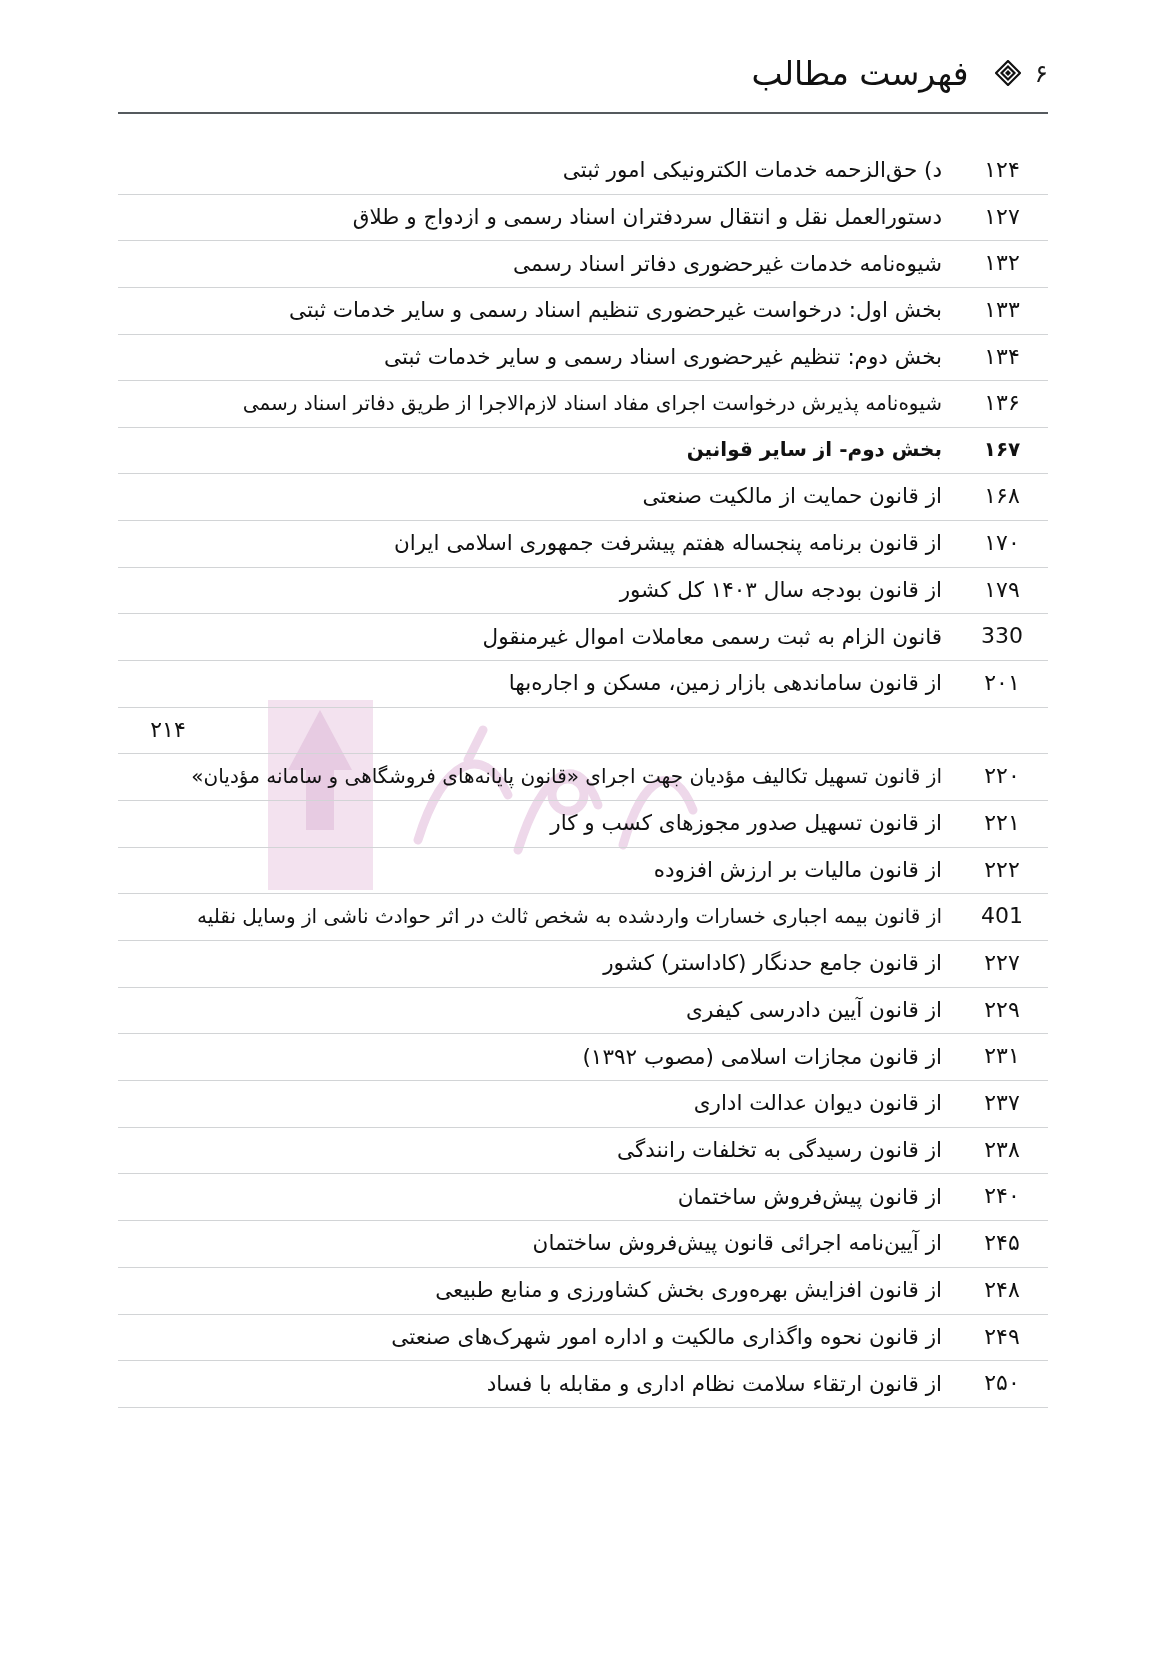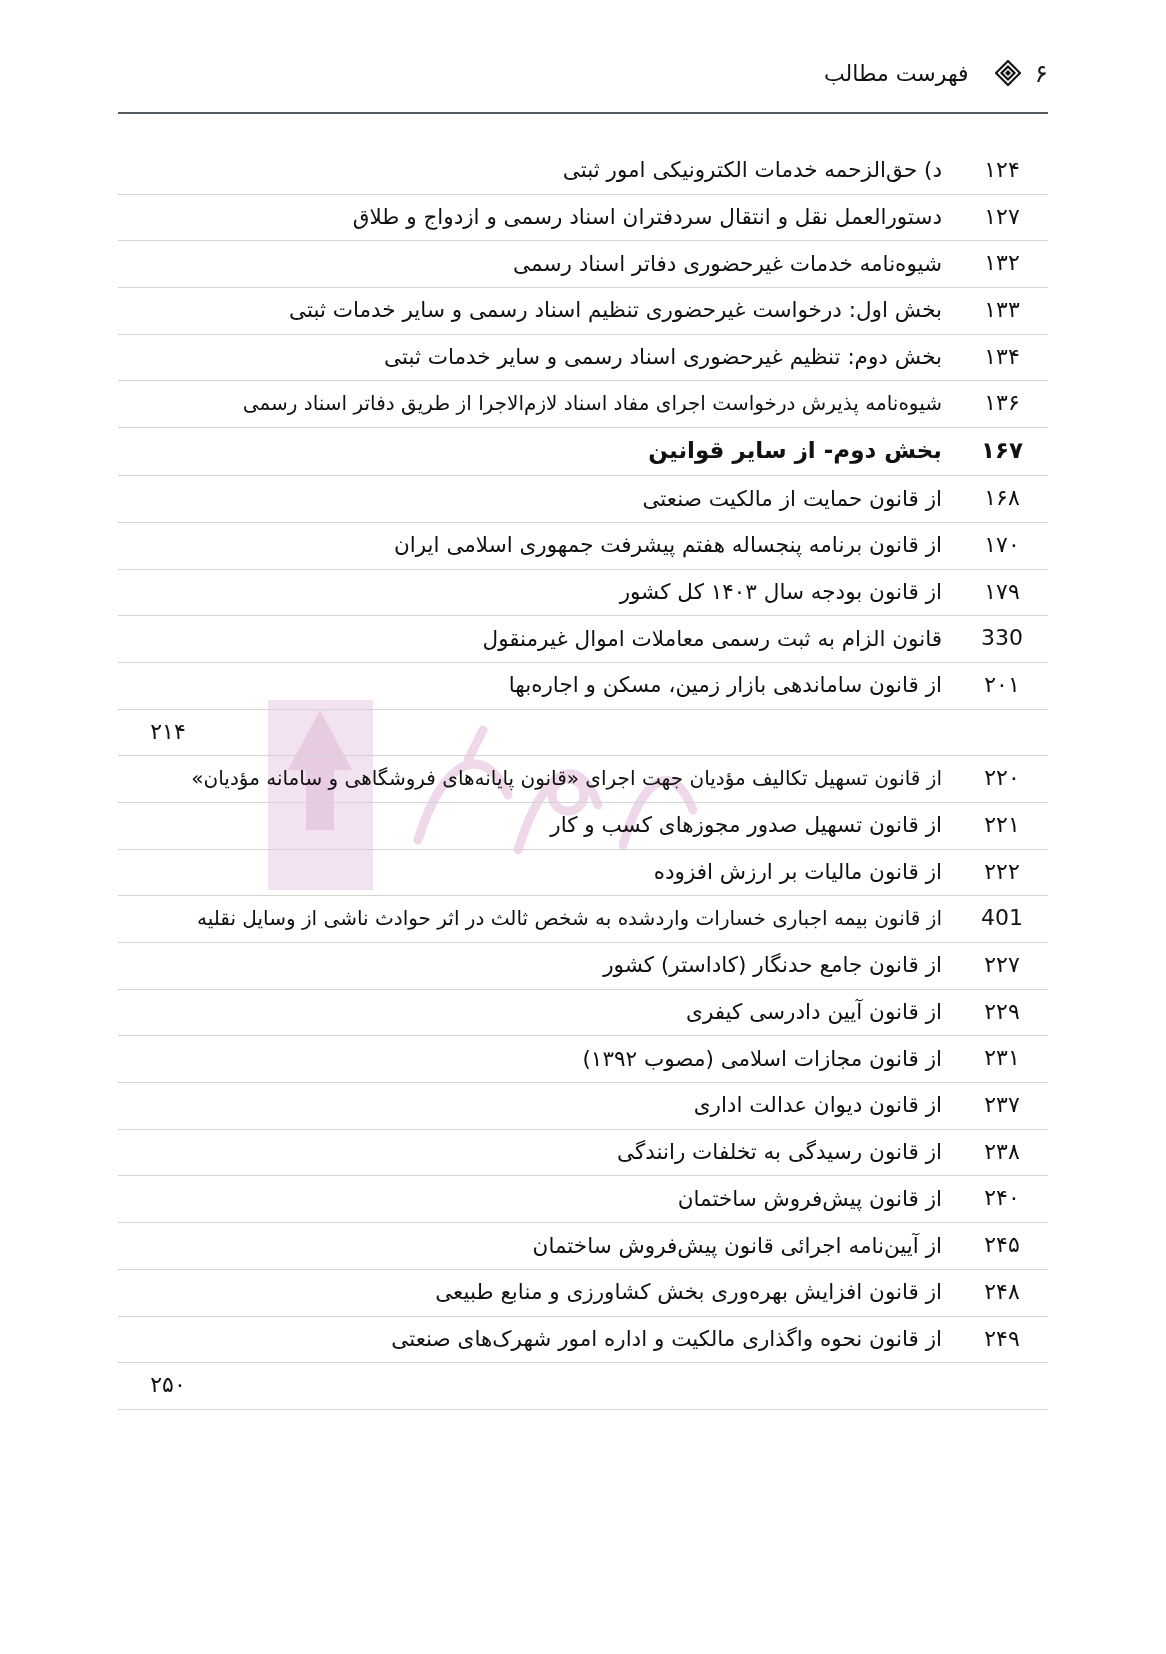--- a/index.html
+++ b/index.html
@@ -52,21 +52,21 @@
   }
   .header-diamond {
     width: 26px;
     height: 26px;
     margin-left: 26px;
     flex: 0 0 auto;
     display: inline-block;
   }
   .header-diamond svg { display: block; }
   .header-title {
-    font-size: 22px;
+    font-size: 33px;
     color: #111111;
     font-weight: 400;
     white-space: nowrap;
     letter-spacing: 0;
   }
 
   .header-rule {
     position: absolute;
     top: 112px;
     right: 118px;
@@ -120,21 +120,21 @@
     white-space: nowrap;
   }
   
   .toc-row { justify-content: flex-start; }
   .toc-page { margin-right: auto; text-align: center; padding-left: 4px;}
   .toc-title { margin-right: 8px; text-align: right; }
 
   .toc-row.bold .toc-title,
   .toc-row.bold .toc-page {
     font-weight: bold;
-    font-size: 23px;
+    font-size: 20px;
   }
   .toc-row.wide .toc-title { font-size: 20px; }
 </style>
 </head>
 <body>
 
 <div class="page">
 
   <div class="watermark">
     <svg viewBox="0 0 460 190" xmlns="http://www.w3.org/2000/svg">
@@ -263,16 +263,17 @@
       <div class="toc-row">
         <div class="toc-page">۲۴۸</div>
         <div class="toc-title">از قانون افزایش بهره‌وری بخش کشاورزی و منابع طبیعی</div>
       </div>
       <div class="toc-row">
         <div class="toc-page">۲۴۹</div>
         <div class="toc-title">از قانون نحوه واگذاری مالکیت و اداره امور شهرک‌های صنعتی</div>
       </div>
       <div class="toc-row">
         <div class="toc-page">۲۵۰</div>
+        <div class="toc-title">از قانون ارتقاء سلامت نظام اداری و مقابله با فساد</div>
       </div>
     </div>
 
 </div>
 
 </body></html>

